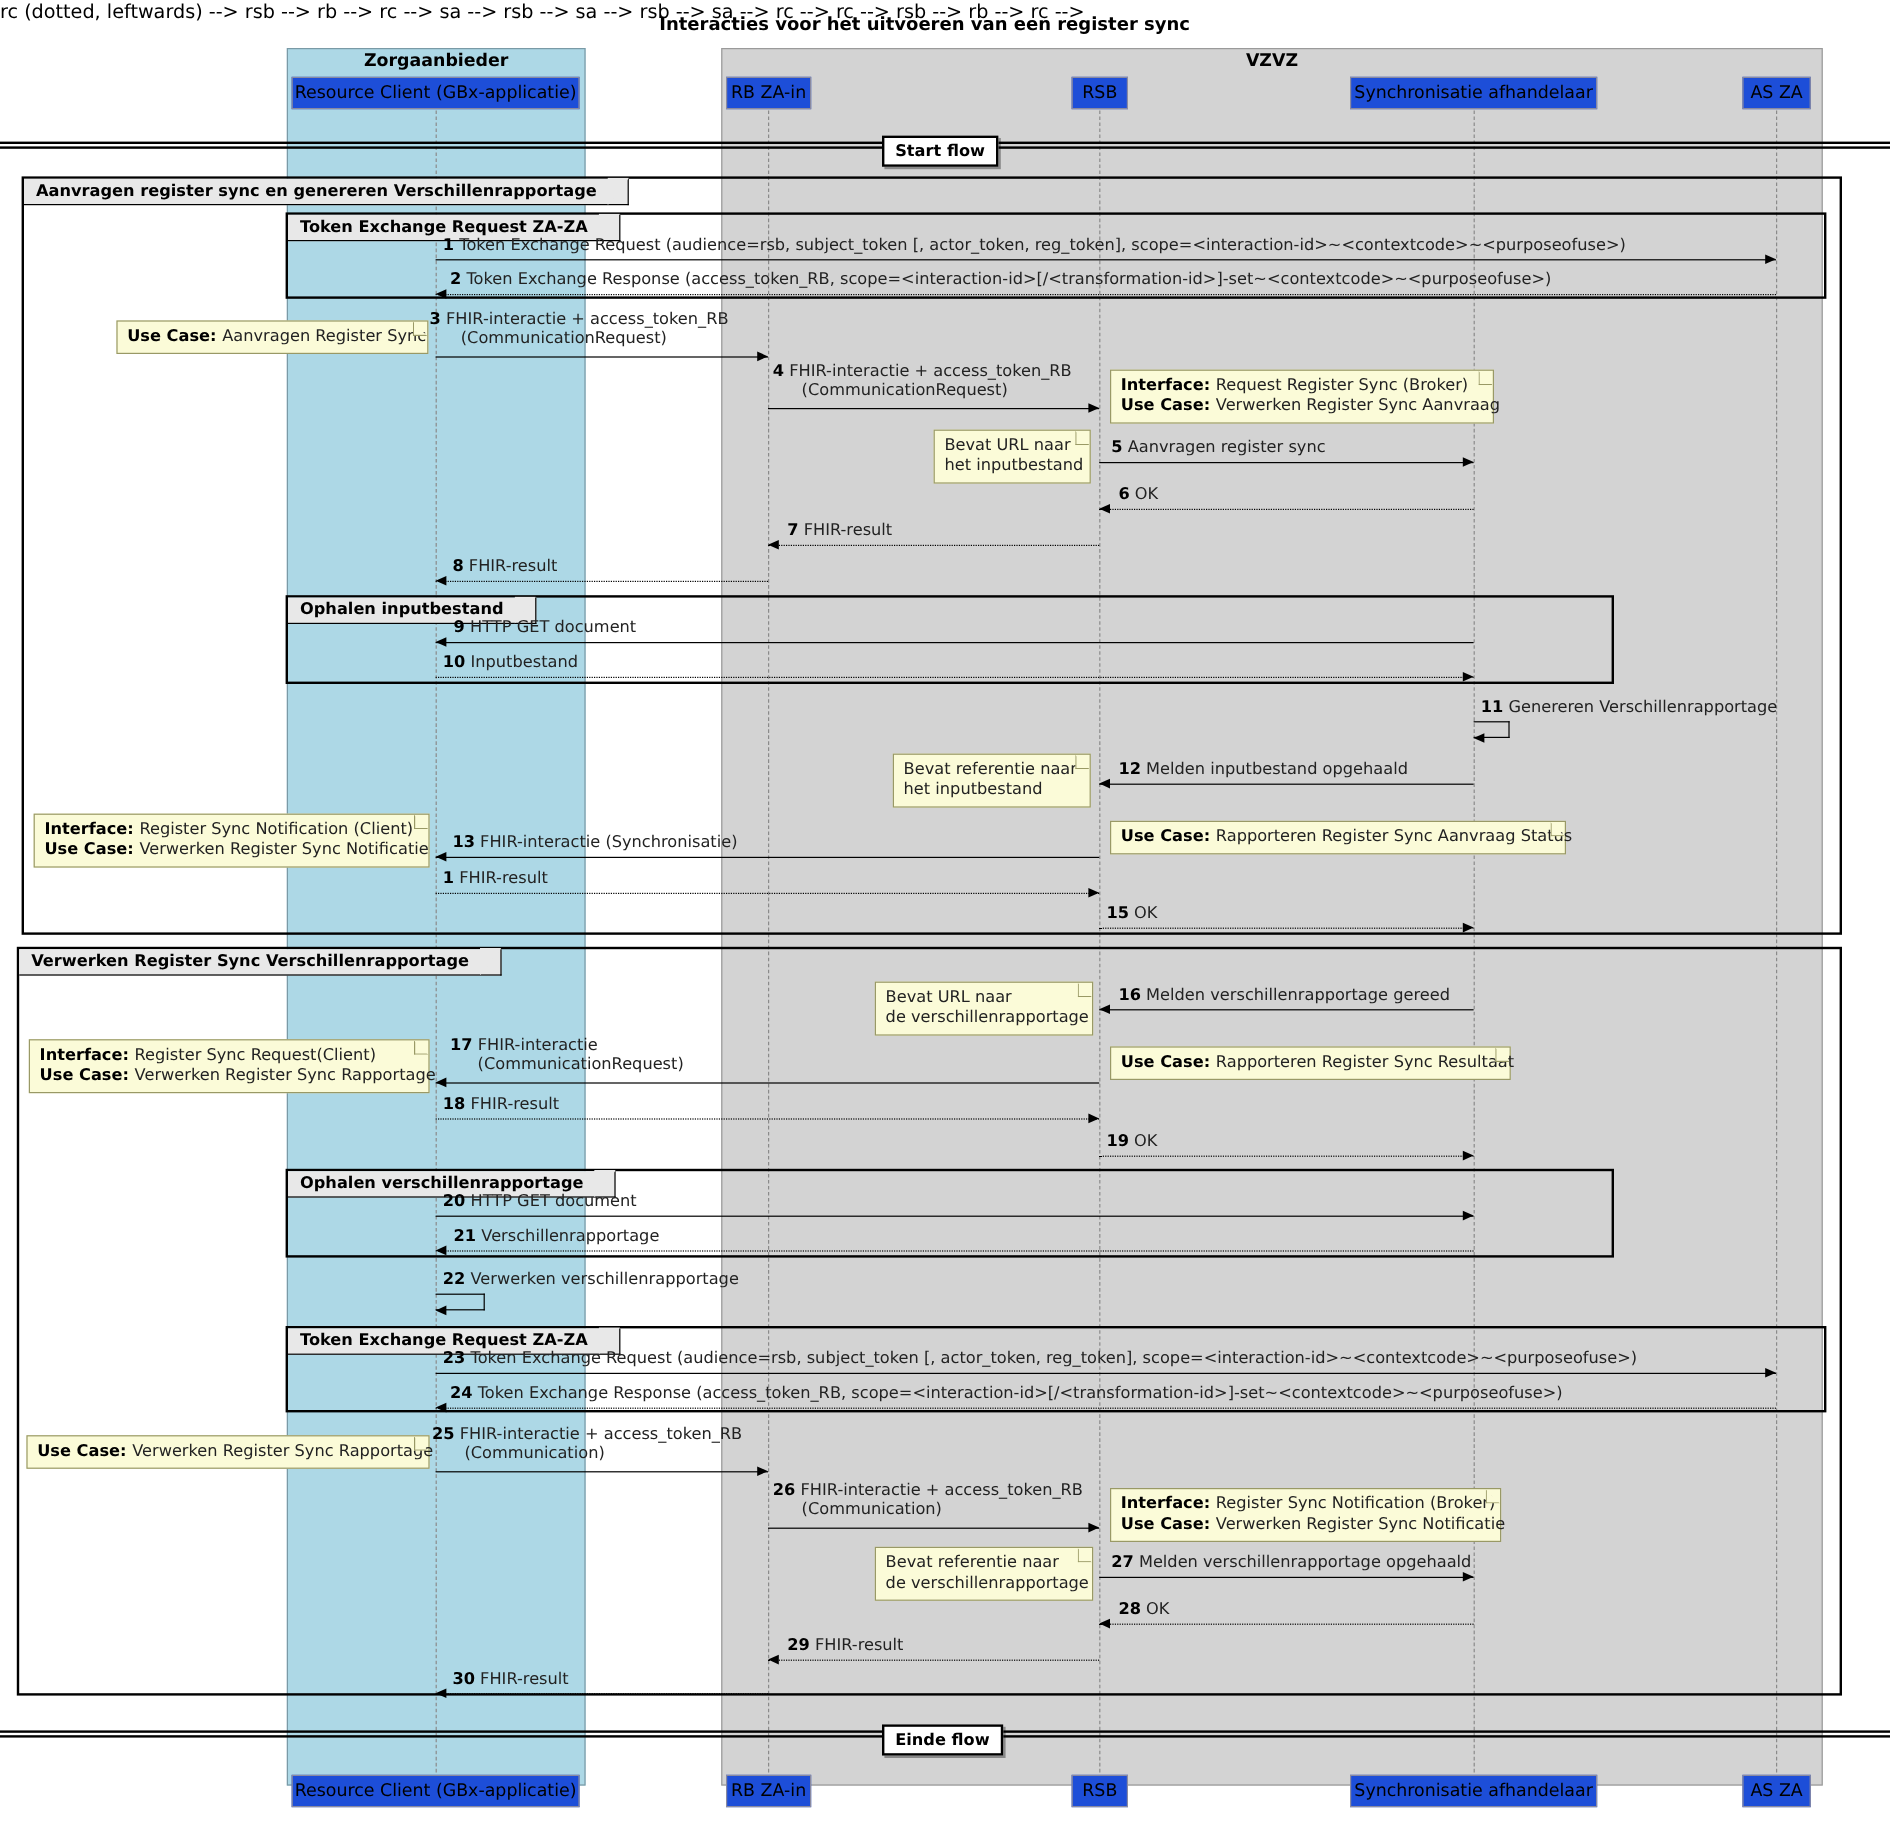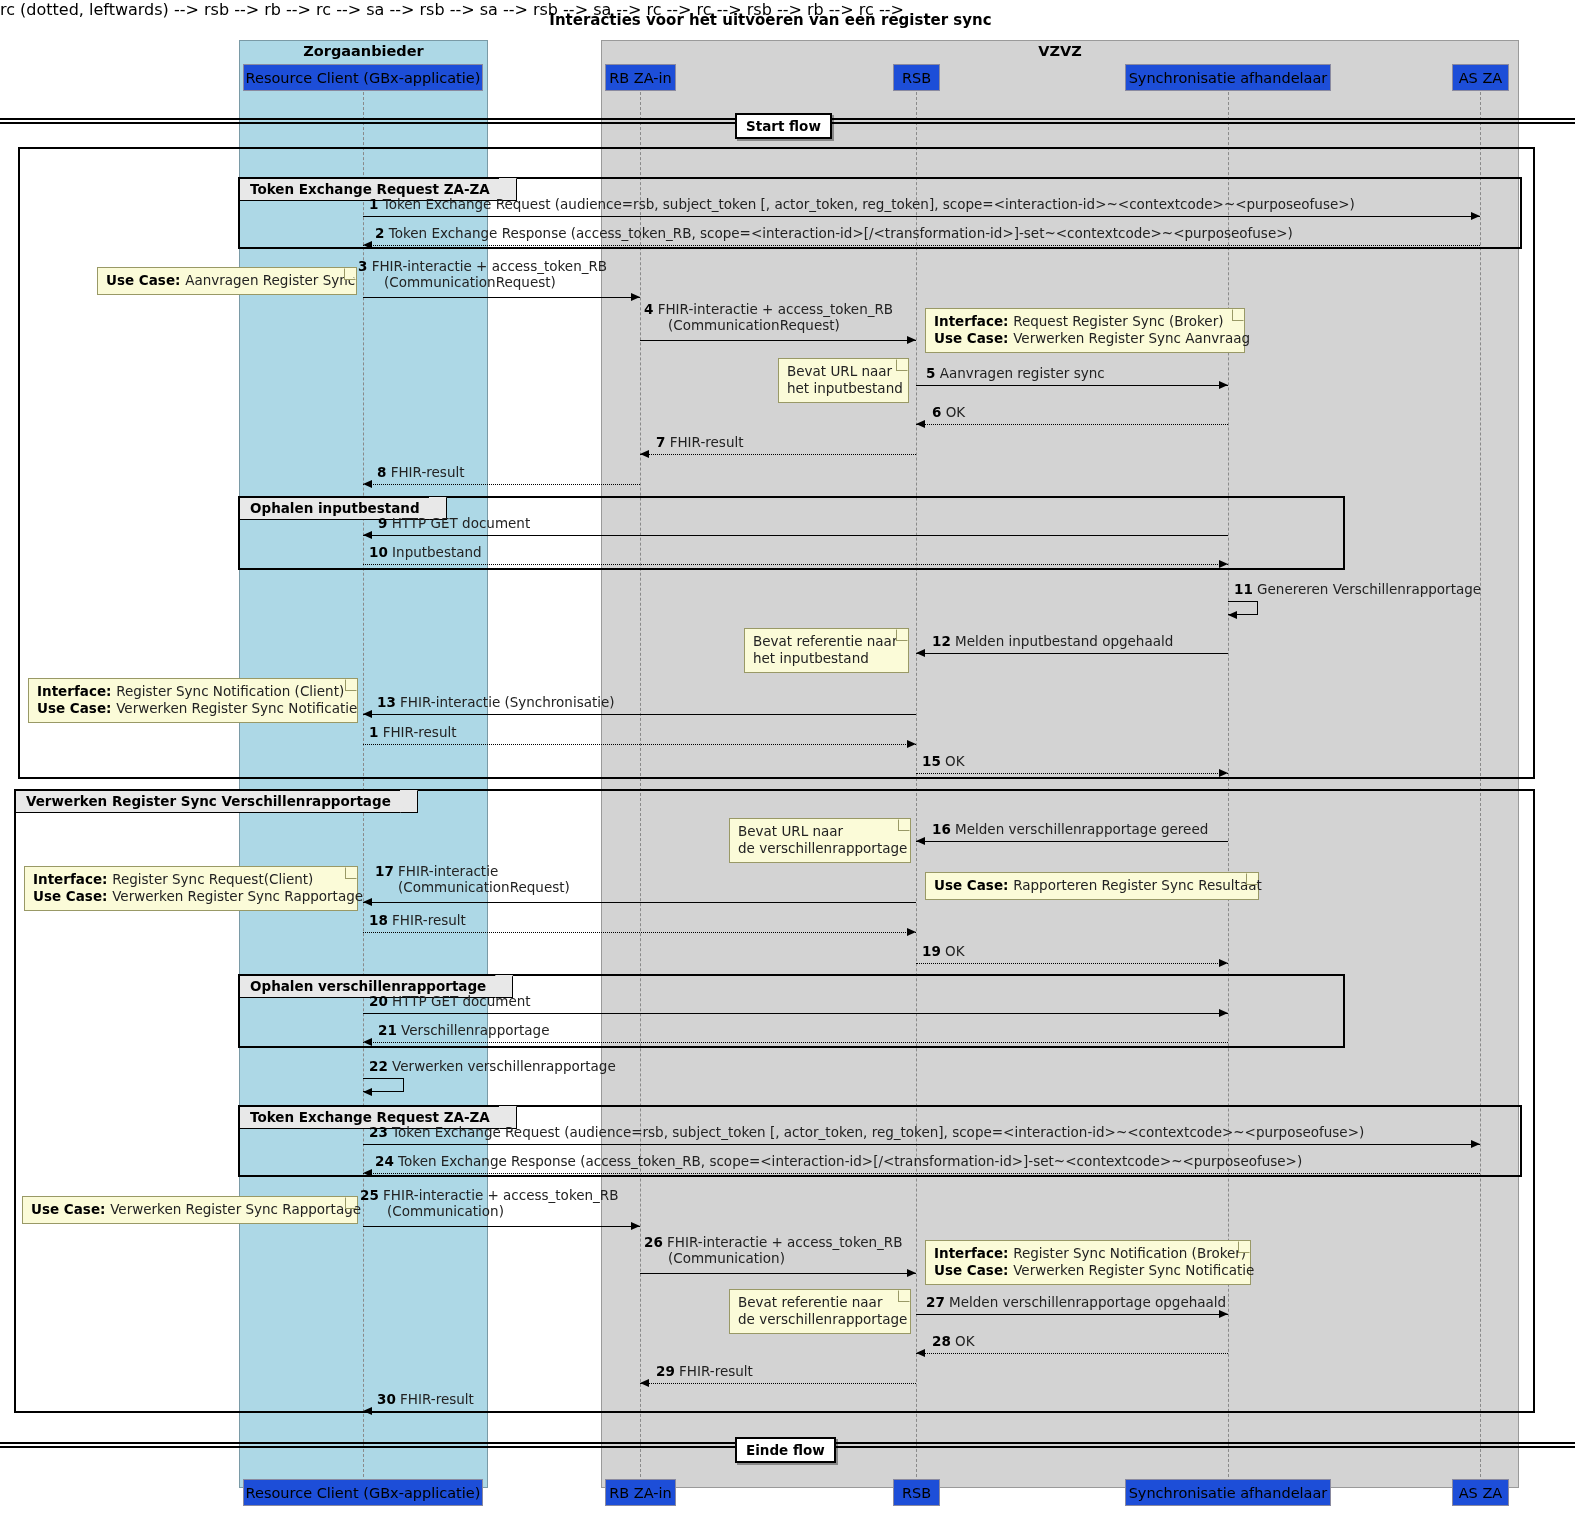--- a/index.html
+++ b/index.html
@@ -114,20 +114,21 @@
   <div class="pbox" style="left:893px;top:1479px;width:47px;height:27px;">RSB</div>
   <div class="pbox" style="left:1125px;top:1479px;width:206px;height:27px;">Synchronisatie afhandelaar</div>
   <div class="pbox" style="left:1452px;top:1479px;width:57px;height:27px;">AS ZA</div>
 
   
   <div class="sep" style="top:118px;"></div>
   <div class="seplabel" style="left:735px;top:113px;">Start flow</div>
 
   
   <div class="frag" style="left:18px;top:147px;width:1517px;height:632px;"></div>
+  <div class="fragtab" style="left:20px;top:149px;"><span class="tabtxt">Aanvragen register sync en genereren Verschillenrapportage</span></div>
 
   
   <div class="frag" style="left:238px;top:177px;width:1284px;height:72px;"></div>
   <div class="fragtab" style="left:240px;top:179px;"><span class="tabtxt">Token Exchange Request ZA-ZA</span></div>
 
   
   <div class="msg" style="left:363px;top:216px;width:1117px;">
     <div class="msgline" style="width:1117px;"></div>
     <div class="arrowR" style="left:1108px;"></div>
     <div class="mlabel" style="left:6px;top:-19px;">
@@ -284,20 +285,24 @@
   </div>
 
   
   <div class="note" style="left:28px;top:678px;width:330px;">
     <div class="nfold"></div>
     <div><b>Interface: </b><span>Register Sync Notification (Client)</span></div>
     <div><b>Use Case: </b><span>Verwerken Register Sync Notificatie</span></div>
   </div>
 
   
+  <div class="note" style="left:925px;top:684px;width:380px;">
+    <div class="nfold"></div>
+    <div><b>Use Case: </b><span>Rapporteren Register Sync Aanvraag Status</span></div>
+  </div>
 
   
   <div class="msg" style="left:363px;top:714px;width:553px;">
     <div class="msgline" style="width:553px;"></div>
     <div class="arrowL" style="left:0px;"></div>
     <div class="mlabel" style="left:14px;top:-19px;">
       <span class="mnum">13</span>
       <span>FHIR-interactie (Synchronisatie)</span>
     </div>
   </div>

